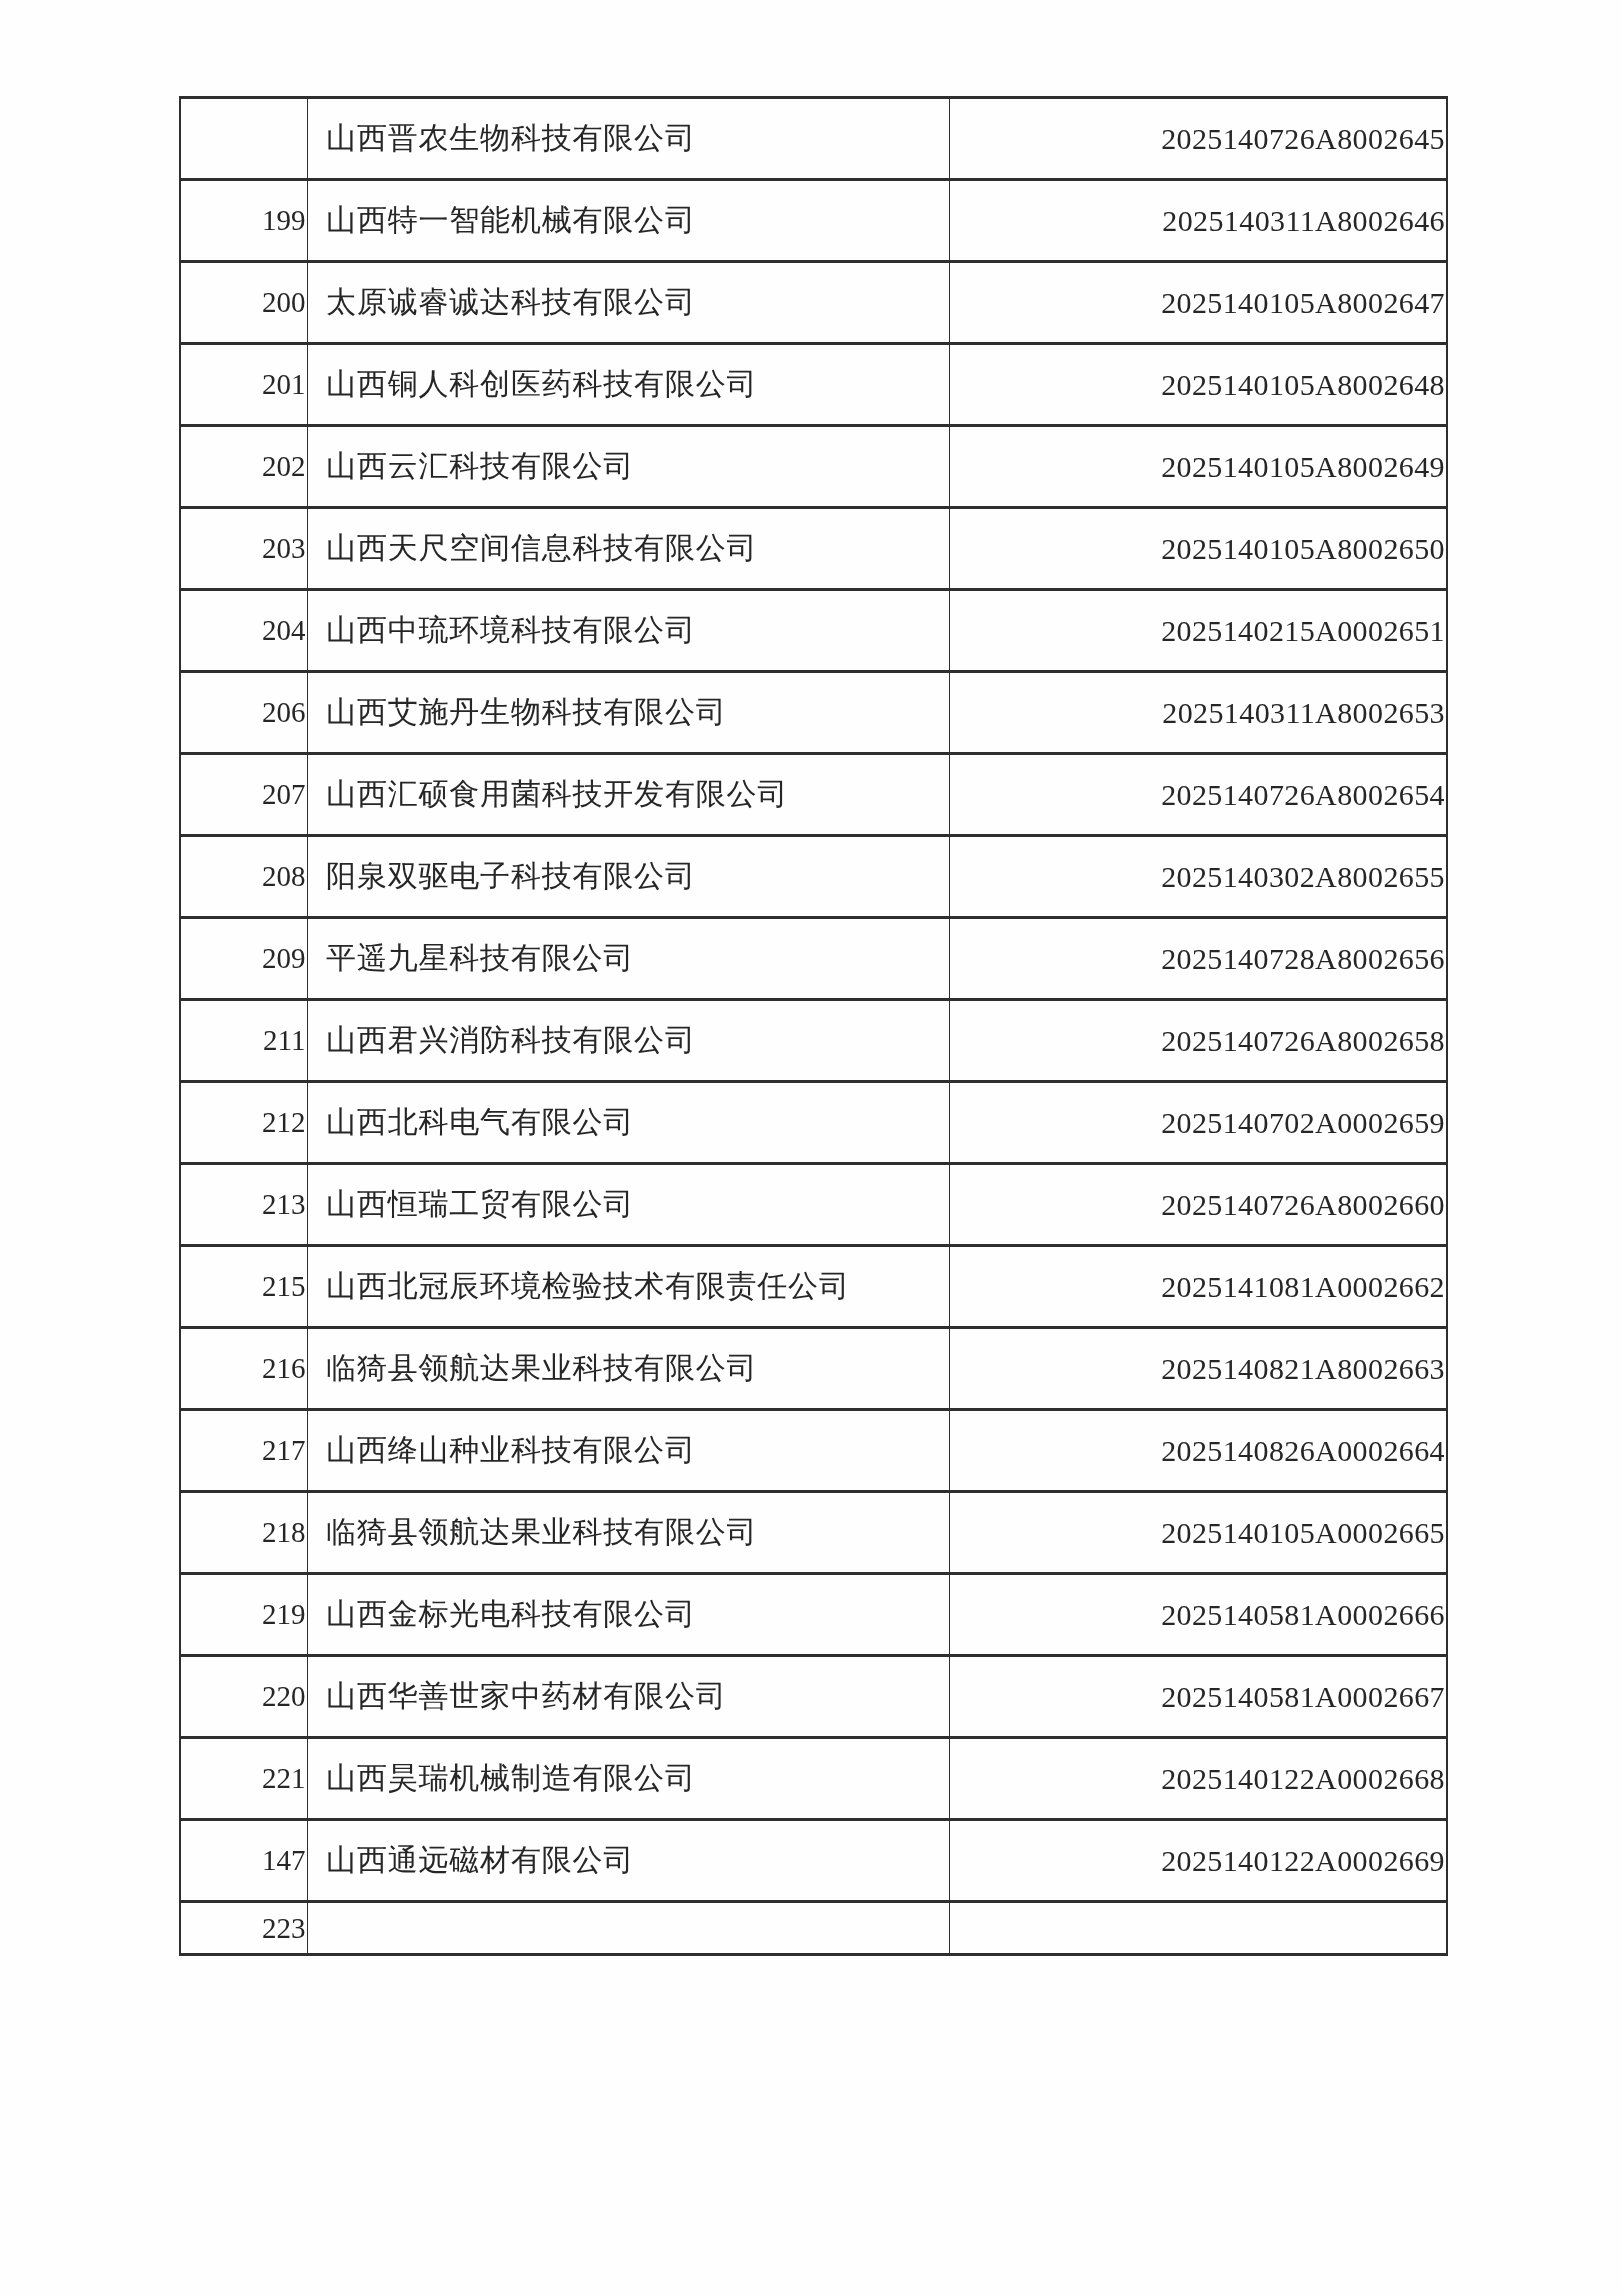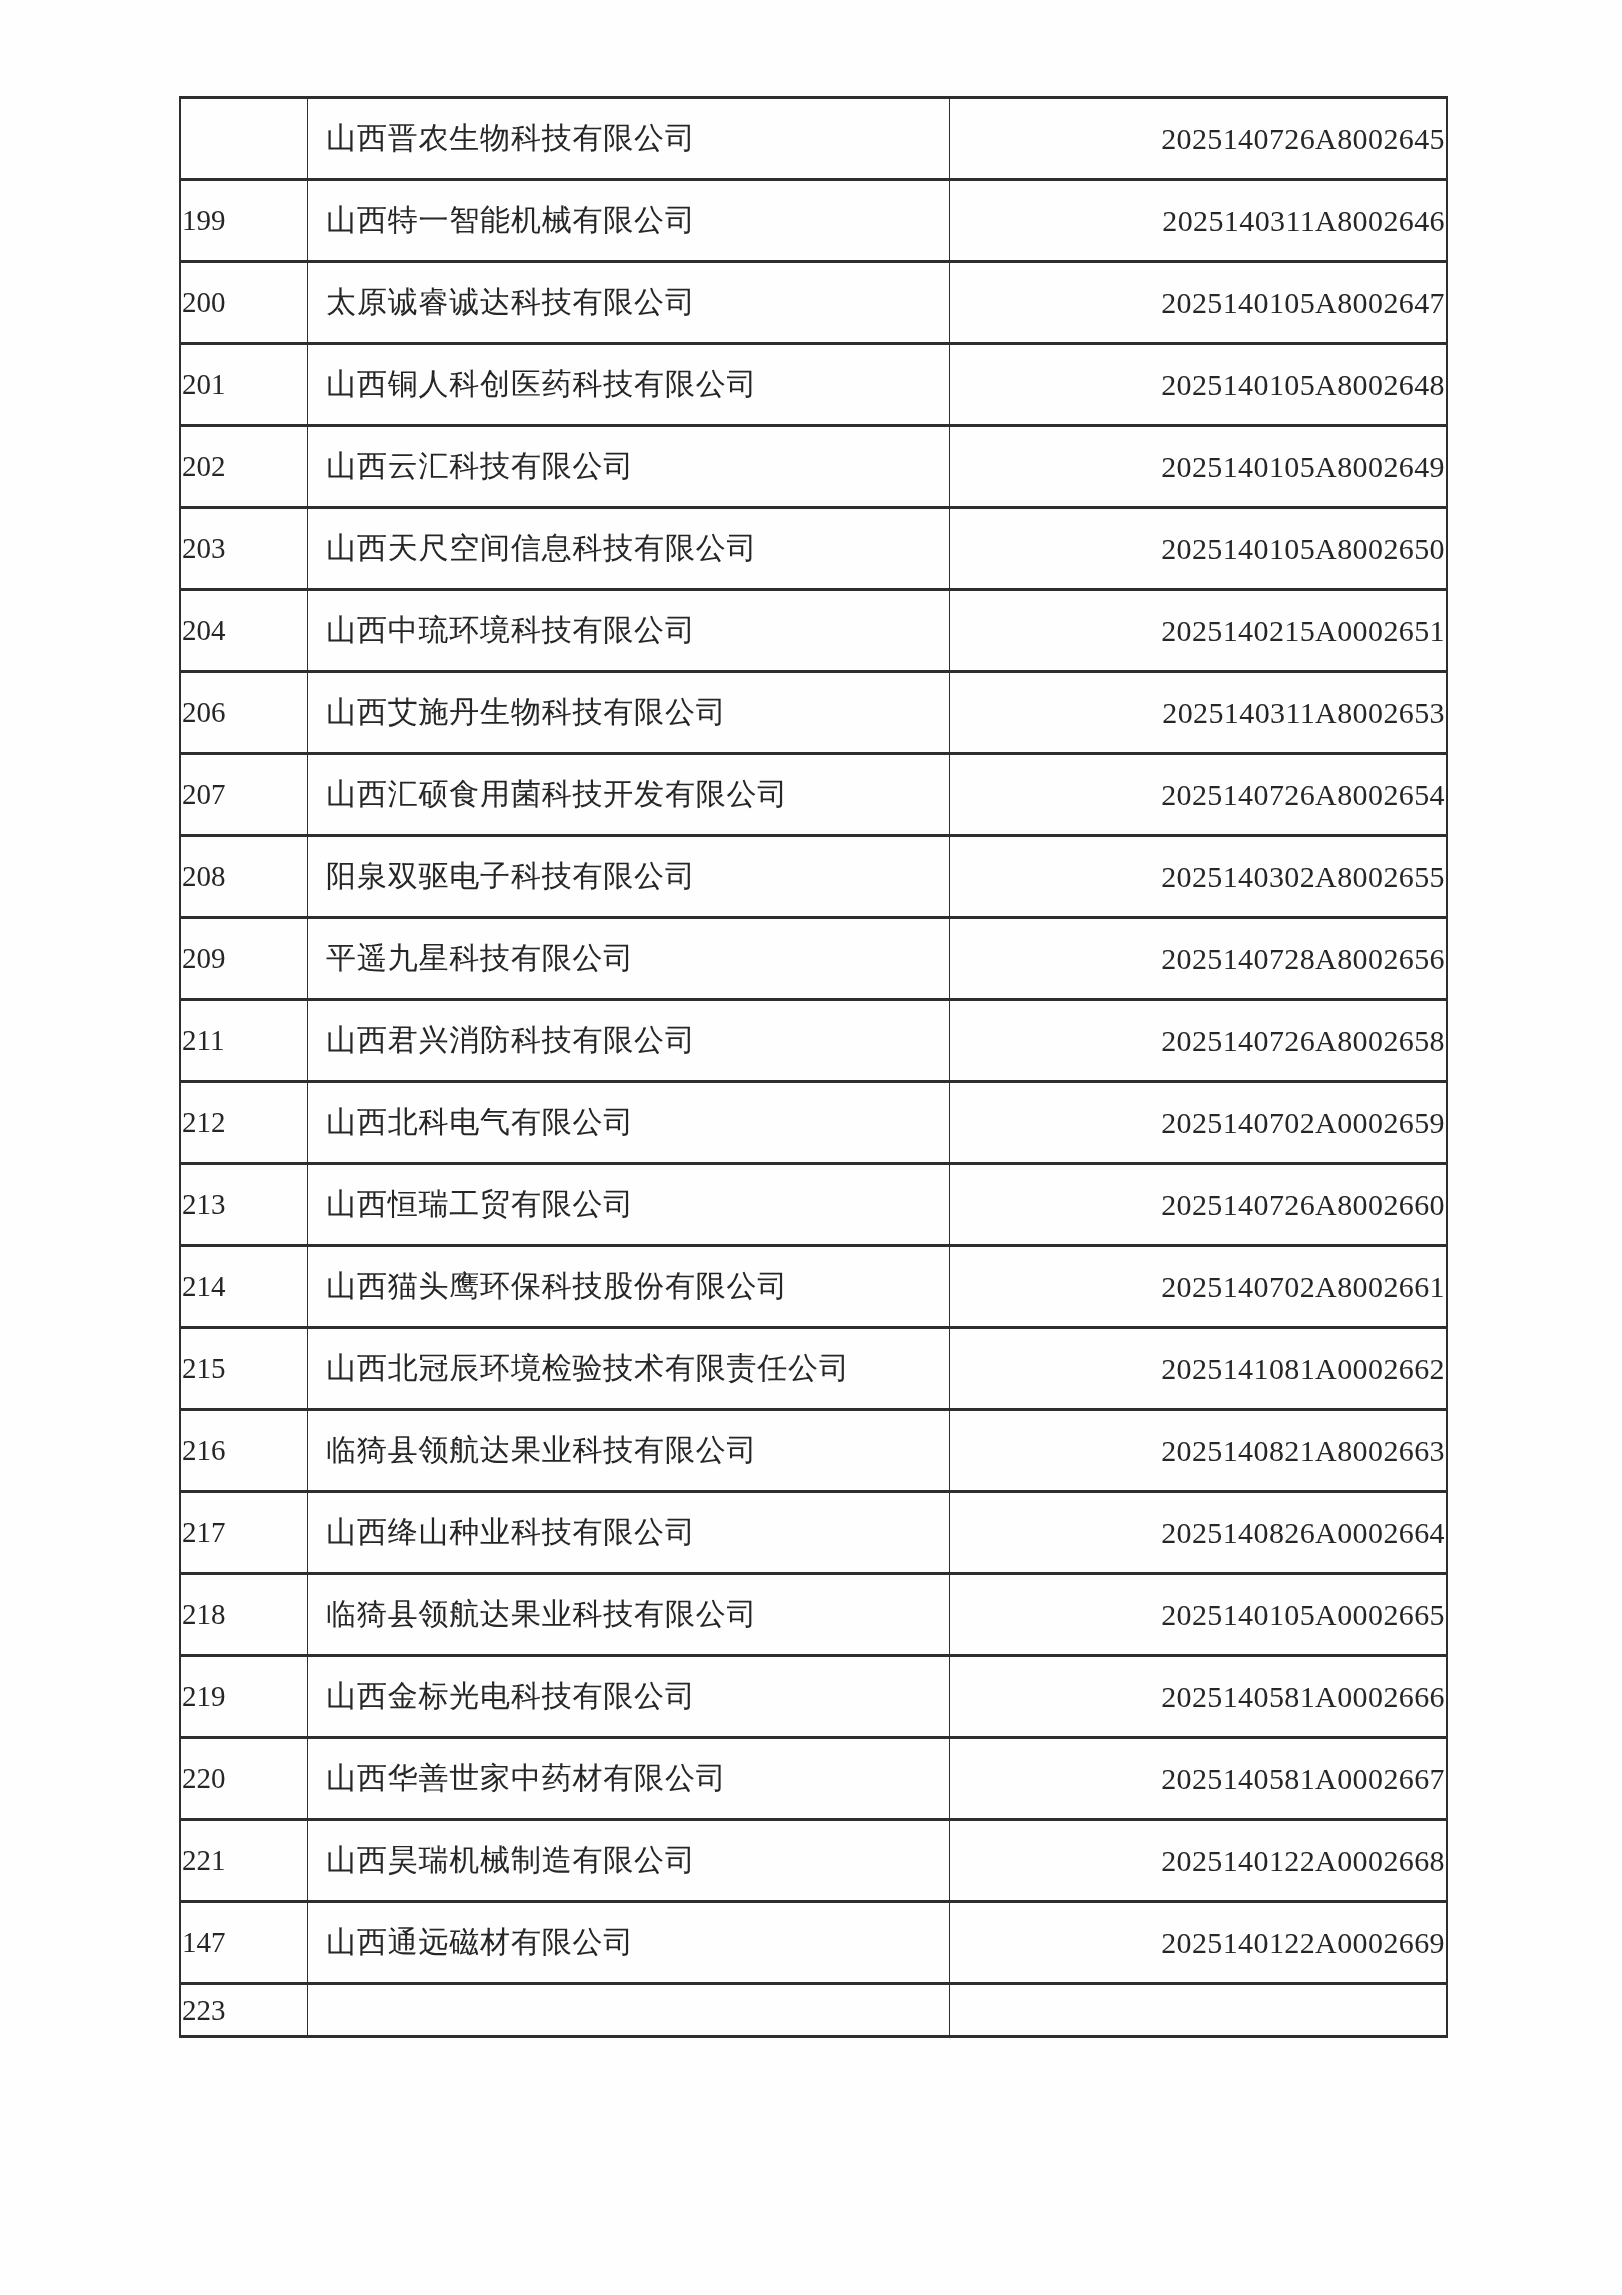--- a/index.html
+++ b/index.html
@@ -31,21 +31,21 @@
     border-top-width: 3.4px;
     border-bottom-width: 3.4px;
     vertical-align: middle;
     color: #262626;
     overflow: hidden;
     white-space: nowrap;
   }
   tr.row { height: 82px; }
   tr.row.last-row { height: 53px; }
   td.cell-no {
-    text-align: left;
+    text-align: right;
     font-size: 29px;
   }
   td.cell-name {
     text-align: left;
     font-size: 30px;
     padding-left: 18.6px;
     letter-spacing: 0.8px;
   }
   td.cell-code {
     text-align: right;
@@ -129,25 +129,20 @@
           <td class="cell-no">212</td>
           <td class="cell-name">山西北科电气有限公司</td>
           <td class="cell-code">2025140702A0002659</td>
         </tr>
         <tr class="row">
           <td class="cell-no">213</td>
           <td class="cell-name">山西恒瑞工贸有限公司</td>
           <td class="cell-code">2025140726A8002660</td>
         </tr>
         <tr class="row">
-          <td class="cell-no">214</td>
-          <td class="cell-name">山西猫头鹰环保科技股份有限公司</td>
-          <td class="cell-code">2025140702A8002661</td>
-        </tr>
-        <tr class="row">
           <td class="cell-no">215</td>
           <td class="cell-name">山西北冠辰环境检验技术有限责任公司</td>
           <td class="cell-code">2025141081A0002662</td>
         </tr>
         <tr class="row">
           <td class="cell-no">216</td>
           <td class="cell-name">临猗县领航达果业科技有限公司</td>
           <td class="cell-code">2025140821A8002663</td>
         </tr>
         <tr class="row">

